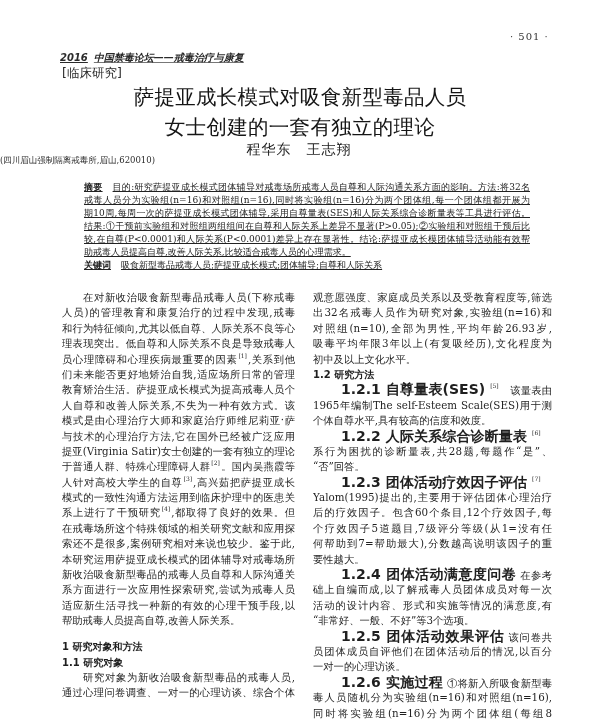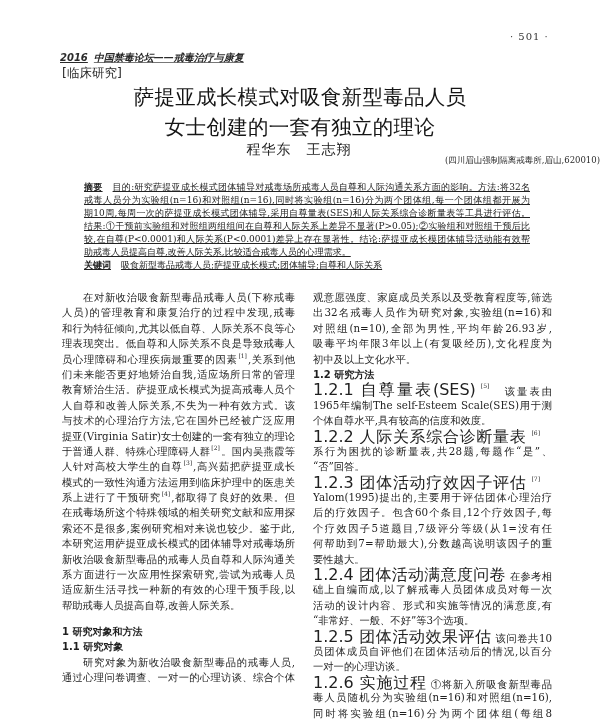--- a/index.html
+++ b/index.html
@@ -22,41 +22,41 @@
     left:62px; top:65px; font-size:12.5px; white-space:nowrap;
     font-family:"DejaVu Sans", "Liberation Sans", sans-serif; color:#2a2a2a;
   }
   .title-line {
     left:0; width:600px; text-align:center; font-size:20.5px; font-weight:normal;
     letter-spacing:0.3px; white-space:nowrap; color:#151515;
   }
   .t1 { top:83px; }
   .t2 { top:113px; }
   .authors { left:0; width:598px; text-align:center; top:141px; font-size:14px; letter-spacing:1px; white-space:nowrap; }
-  .affil { left:0; width:600px; text-align:right; top:155px; font-size:8.5px; white-space:nowrap; color:#2a2a2a; }
+  .affil { left:0; width:600px; text-align:left; top:155px; font-size:8.5px; white-space:nowrap; color:#2a2a2a; }
 
   .abstract { left:84px; top:181px; width:446px; font-size:9px; color:#222; }
   .abstract .aline {
     height:13px; line-height:13px; overflow:hidden;
     text-align:justify; text-align-last:justify;text-decoration:underline;
   }
   .abstract .aline.last { text-align-last:left; }
   .abstract .label { font-weight:bold; margin-right:10px; font-family:"DejaVu Sans","Liberation Sans",sans-serif; }
 
   .col { top:290px; font-size:10.3px; color:#1f1f1f; }
   .col-left { left:62px; width:233px; }
   .col-right { left:313px; width:239px; }
   .line {
     height:15.4px; line-height:15.4px; overflow:hidden;
     text-align:justify; text-align-last:justify;
   }
   .line.last { text-align-last:left; }
   .line.indent { text-indent:21px; }
   .line.head { text-align-last:left; font-weight:bold; font-family:"DejaVu Sans","Liberation Sans",sans-serif; font-size:10px; }
-  .hd { font-weight:normal; font-family:"DejaVu Sans","Liberation Sans",sans-serif; font-size:16px; margin-right:4px; }
+  .hd { font-weight:bold; font-family:"DejaVu Sans","Liberation Sans",sans-serif; font-size:14px; margin-right:4px;margin-left:28px; }
   .gap { height:10.6px; }
   sup { font-size:6px; line-height:1; vertical-align:top; position:relative; top:1px; margin:0 1px; }
 </style>
 </head>
 <body>
 
 <div class="abs running-head">
   <span class="year">2016</span><span class="journal">中国禁毒论坛——戒毒治疗与康复</span>
 </div>
 <div class="abs page-no">· 501 ·</div>
@@ -81,20 +81,21 @@
 
 <div class="abs col col-left">
   <div class="line indent">在对新收治吸食新型毒品戒毒人员(下称戒毒</div>
   <div class="line">人员)的管理教育和康复治疗的过程中发现,戒毒</div>
   <div class="line">和行为特征倾向,尤其以低自尊、人际关系不良等心</div>
   <div class="line">理表现突出。低自尊和人际关系不良是导致戒毒人</div>
   <div class="line"><span>员心理障碍和心理疾病最重要的因素</span><sup>[1]</sup><span>,关系到他</span></div>
   <div class="line">们未来能否更好地矫治自我,适应场所日常的管理</div>
   <div class="line">教育矫治生活。萨提亚成长模式为提高戒毒人员个</div>
   <div class="line">人自尊和改善人际关系,不失为一种有效方式。该</div>
+  <div class="line">模式是由心理治疗大师和家庭治疗师维尼莉亚·萨</div>
   <div class="line">与技术的心理治疗方法,它在国外已经被广泛应用</div>
   <div class="line">提亚(Virginia Satir)女士创建的一套有独立的理论</div>
   <div class="line"><span>于普通人群、特殊心理障碍人群</span><sup>[2]</sup><span>。国内吴燕霞等</span></div>
   <div class="line"><span>人针对高校大学生的自尊</span><sup>[3]</sup><span>,高兴茹把萨提亚成长</span></div>
   <div class="line">模式的一致性沟通方法运用到临床护理中的医患关</div>
   <div class="line"><span>系上进行了干预研究</span><sup>[4]</sup><span>,都取得了良好的效果。但</span></div>
   <div class="line">在戒毒场所这个特殊领域的相关研究文献和应用探</div>
   <div class="line">索还不是很多,案例研究相对来说也较少。鉴于此,</div>
   <div class="line">本研究运用萨提亚成长模式的团体辅导对戒毒场所</div>
   <div class="line">新收治吸食新型毒品的戒毒人员自尊和人际沟通关</div>

